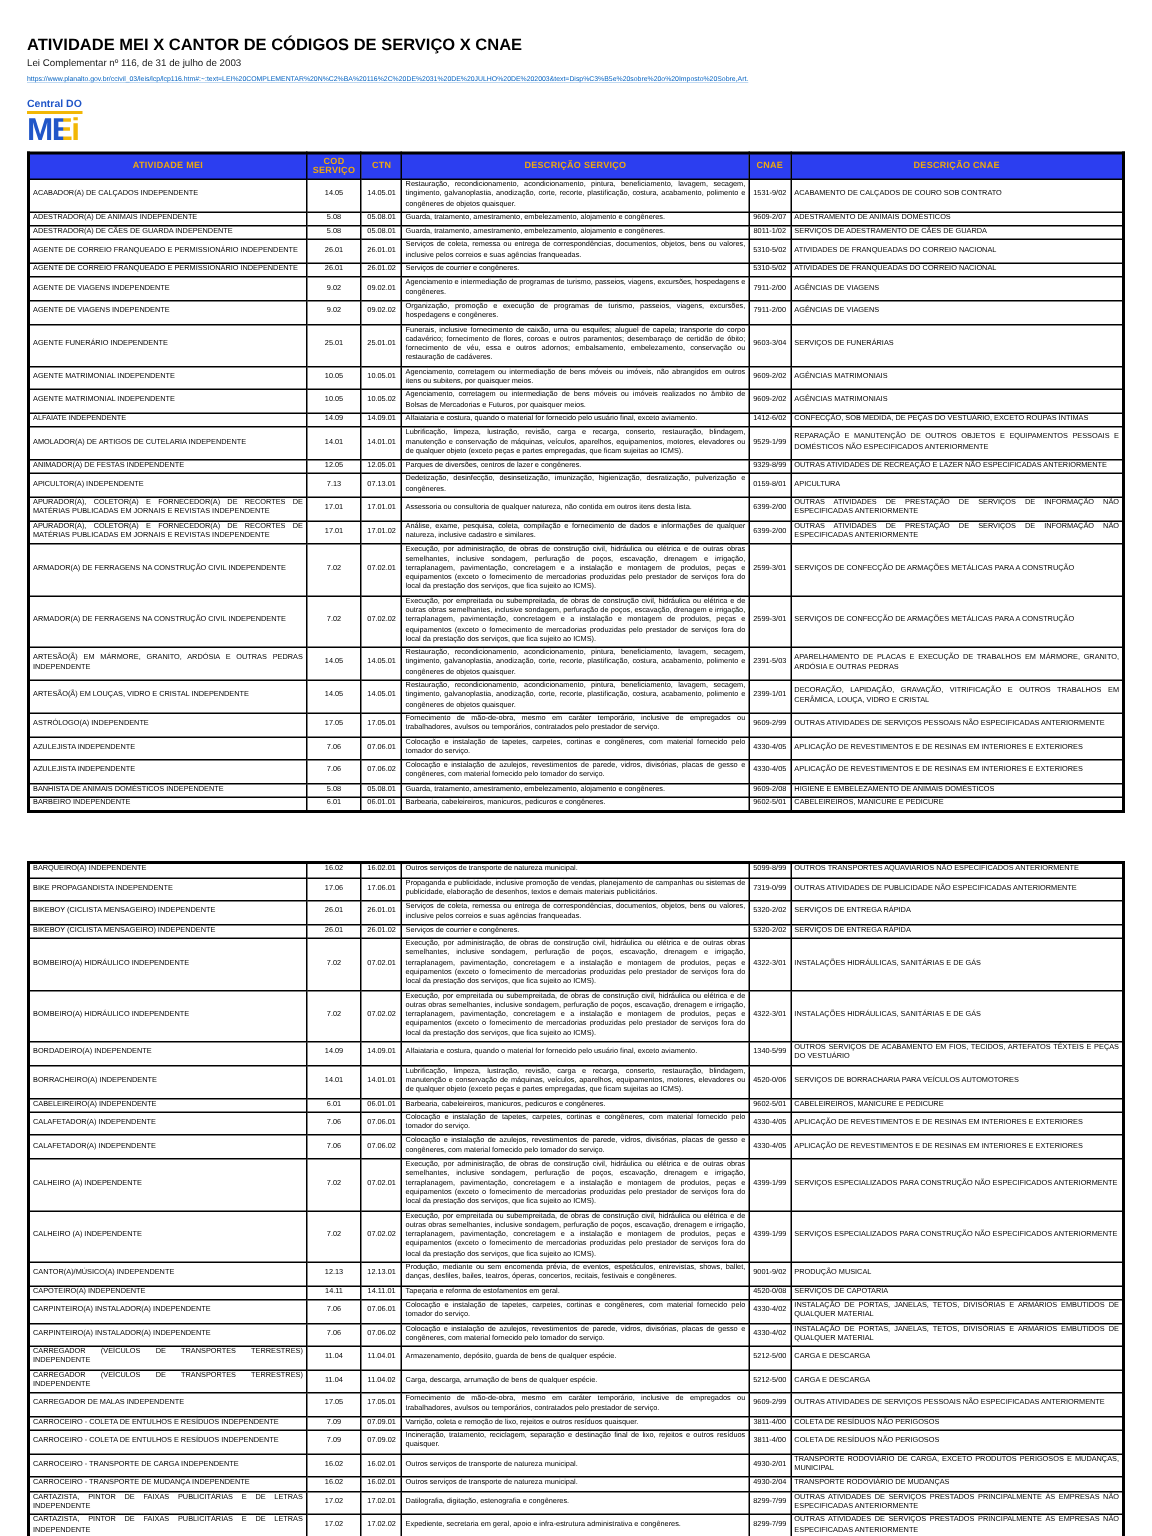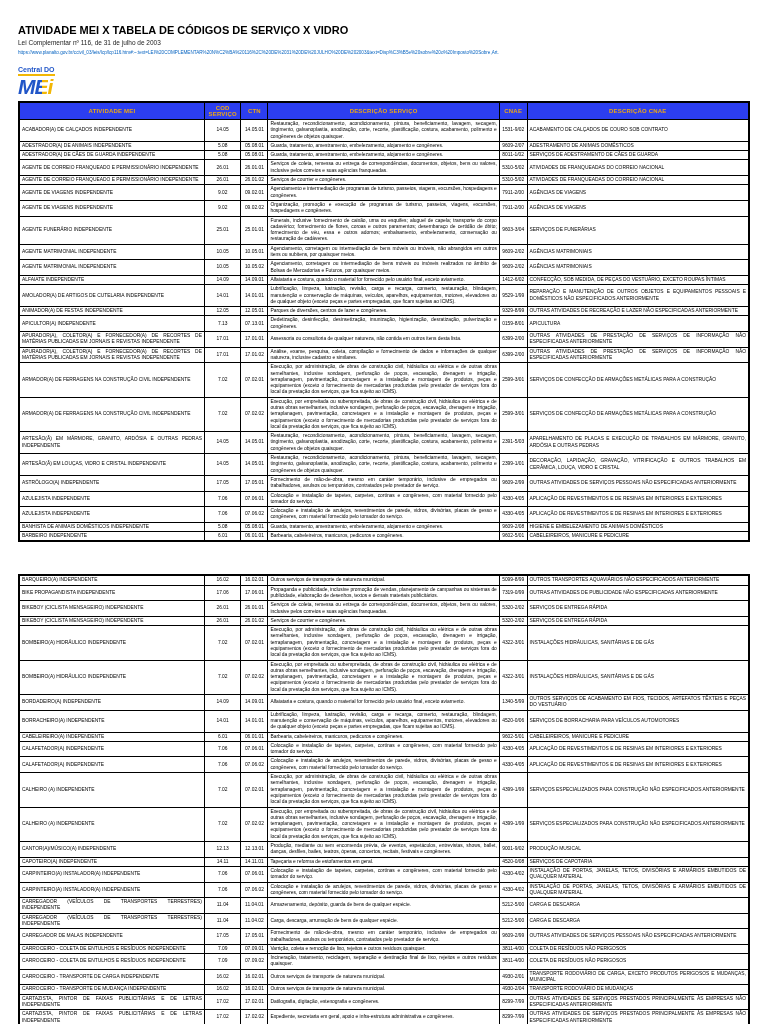--- a/index.html
+++ b/index.html
@@ -6,21 +6,21 @@
   body{
     width:768px;height:1024px;overflow:hidden;background:#ffffff;
     font-family:"Liberation Sans", sans-serif;color:#000;
   }
   .page{padding:24px 18px 0 18px;}
   .doc-title{font-size:11px;font-weight:bold;letter-spacing:0;color:#000;margin:0 0 3px 0;}
   .doc-subtitle{font-size:6.5px;color:#222;margin:0 0 4px 0;}
   .doc-link{font-size:4.6px;color:#0563c1;text-decoration:underline;display:block;margin:0 0 4px 0;white-space:nowrap;overflow:hidden;}
   .logo{margin:1px 0 4px 0;line-height:1;width:60px;}
   .logo-top{font-size:7px;font-weight:bold;color:#2156c8;border-bottom:2px solid #f2b705;display:inline-block;padding-bottom:1px;letter-spacing:0;}
-  .logo-big{font-size:21px;font-weight:bold;letter-spacing:-1px;font-style:italic;}
+  .logo-big{font-size:21px;font-weight:bold;letter-spacing:-1px;}
   .logo-m{color:#2156c8;}
   .logo-e{color:#2156c8;background:linear-gradient(90deg,#2156c8 55%,#f2b705 55%);-webkit-background-clip:text;background-clip:text;-webkit-text-fill-color:transparent;}
   .logo-i{color:#f2b705;}
   table{border-collapse:collapse;width:732px;table-layout:fixed;}
   table.block{border:2px solid #000;}
   .gap{height:32px;}
   th{
     background:#2c3ef0;color:#eda712;font-weight:bold;font-size:6px;
     border:1px solid #000;padding:2px 1px;text-align:center;letter-spacing:.2px;height:9px;
   }
@@ -33,21 +33,21 @@
   td.c3{text-align:justify;}
   td.c4{text-align:center;padding:1px 0;}
   td.c5{text-transform:uppercase;text-align:justify;}
   col.w0{width:25.4%;} col.w1{width:5.0%;} col.w2{width:3.7%;}
   col.w3{width:31.7%;} col.w4{width:3.8%;} col.w5{width:30.4%;}
 </style>
 </head>
 <body>
 
 <div class="page">
-  <h1 class="doc-title">ATIVIDADE MEI X TABELA DE CÓDIGOS DE SERVIÇO X VIDRO</h1>
+  <h1 class="doc-title">ATIVIDADE MEI X CANTOR DE CÓDIGOS DE SERVIÇO X CNAE</h1>
   <p class="doc-subtitle">Lei Complementar nº 116, de 31 de julho de 2003</p>
   <a class="doc-link" href="#">https://www.planalto.gov.br/ccivil_03/leis/lcp/lcp116.htm#:~:text=LEI%20COMPLEMENTAR%20N%C2%BA%20116%2C%20DE%2031%20DE%20JULHO%20DE%202003&amp;text=Disp%C3%B5e%20sobre%20o%20Imposto%20Sobre,Art.</a>
 
   <div class="logo">
     <span class="logo-top">Central DO</span><br>
     <span class="logo-big">
       <span class="logo-m">M</span><span class="logo-e">E</span><span class="logo-i">i</span>
     </span>
   </div>
 

